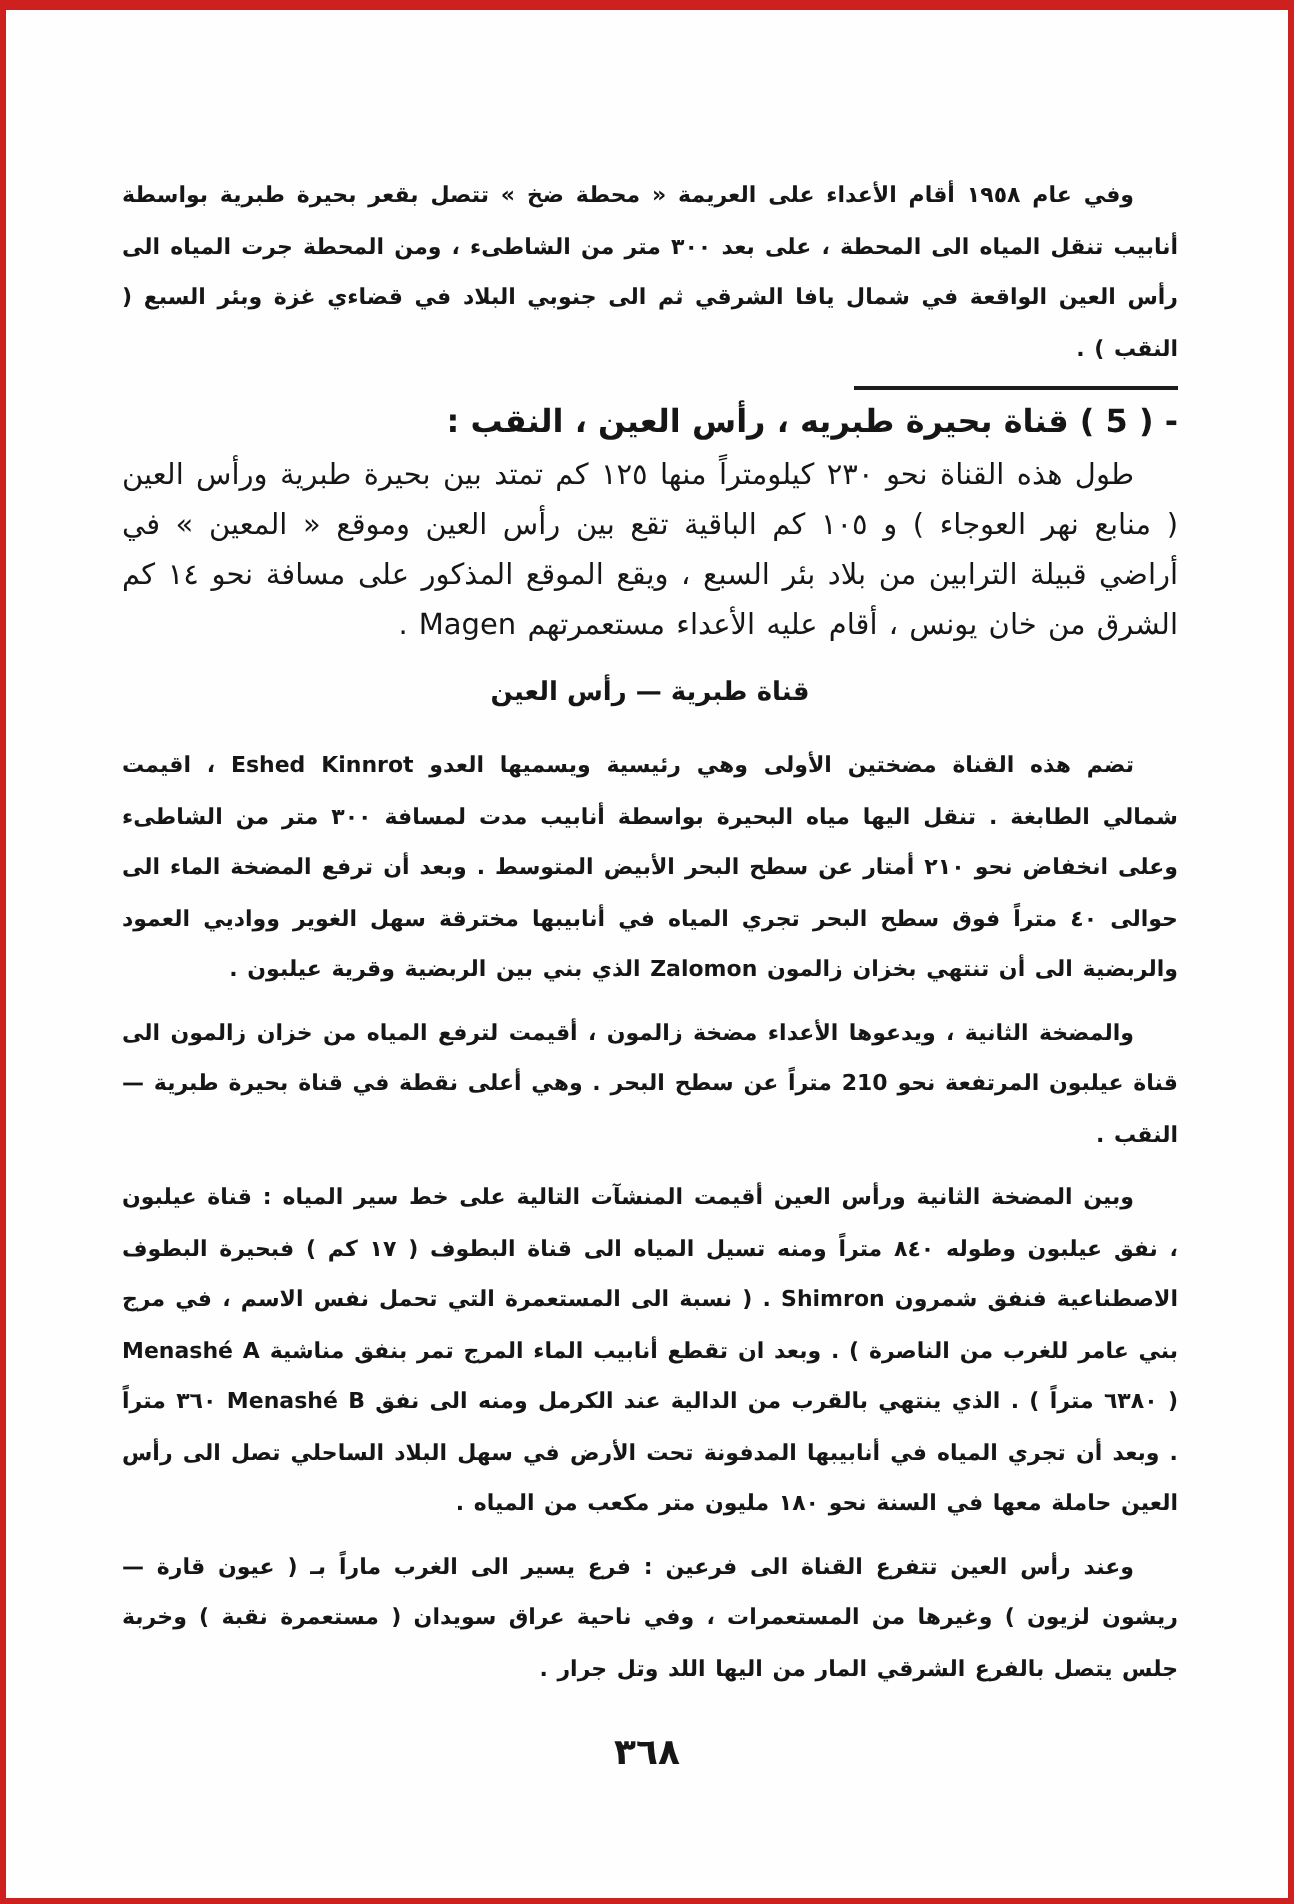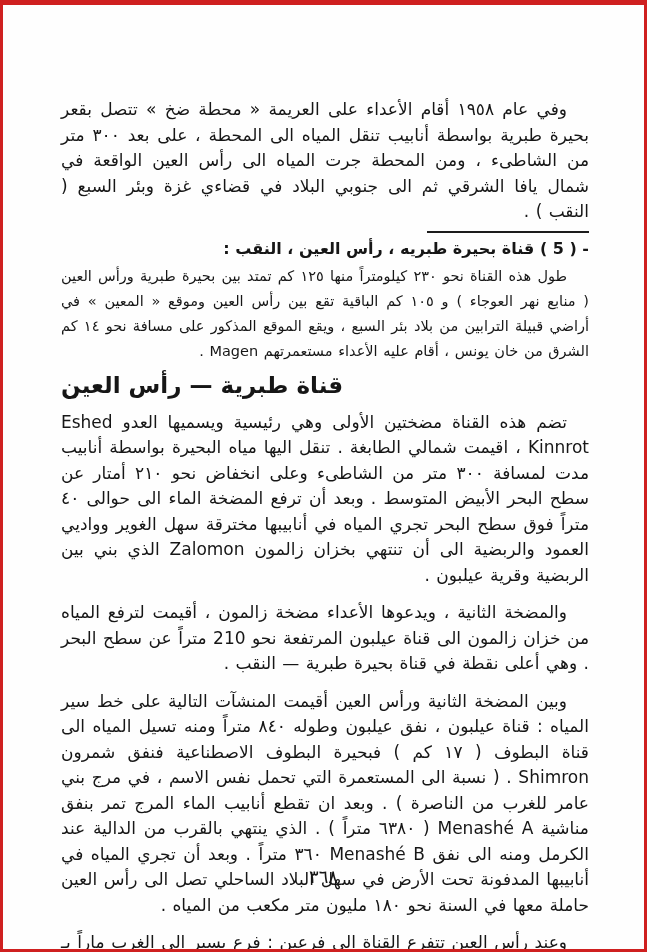--- a/index.html
+++ b/index.html
@@ -22,25 +22,26 @@
     position:relative;
     overflow:hidden;
   }
   .paper{
     position:absolute; inset:0;
     padding:80px 55px 0 58px;
     direction:rtl;
     color:var(--ink);
   }
   .body-text{
-    font-size:17px;
+    font-size:11px;
     line-height:25.5px;
     text-align:justify;
-    margin:12px 0 6px 0;
+    margin:0 0 6px 0;
     word-spacing:1px;
+    font-weight:bold;
   }
   .indent{ text-indent:22px; }
   .footnote-rule{
     border:none;
     border-top:2px solid #1c1c1c;
     width:162px;
     height:0;
     margin:3px 0 3px auto; 
   }
   .footnote-heading{
@@ -50,32 +51,32 @@
     margin:0 0 3px 0;
   }
   .footnote-body{
     font-size:14.5px;
     line-height:25px;
     text-align:justify;
     margin:0 0 8px 0;
     word-spacing:1px;
   }
   .section-title{
-    text-align:left;
-    font-size:23px;
+    text-align:center;
+    font-size:13px;
     font-weight:bold;
     margin:8px 0 10px 0;
     line-height:26px;
   }
   .page-number{
     position:absolute;
     bottom:62px; left:0; right:0;
     text-align:center;
     font-size:18px;
-    font-weight:normal;
+    font-weight:bold;
     letter-spacing:1px;
     color:var(--ink);
   }
 </style>
 </head>
 <body>
 
 <div class="frame">
   <div class="paper">
 

